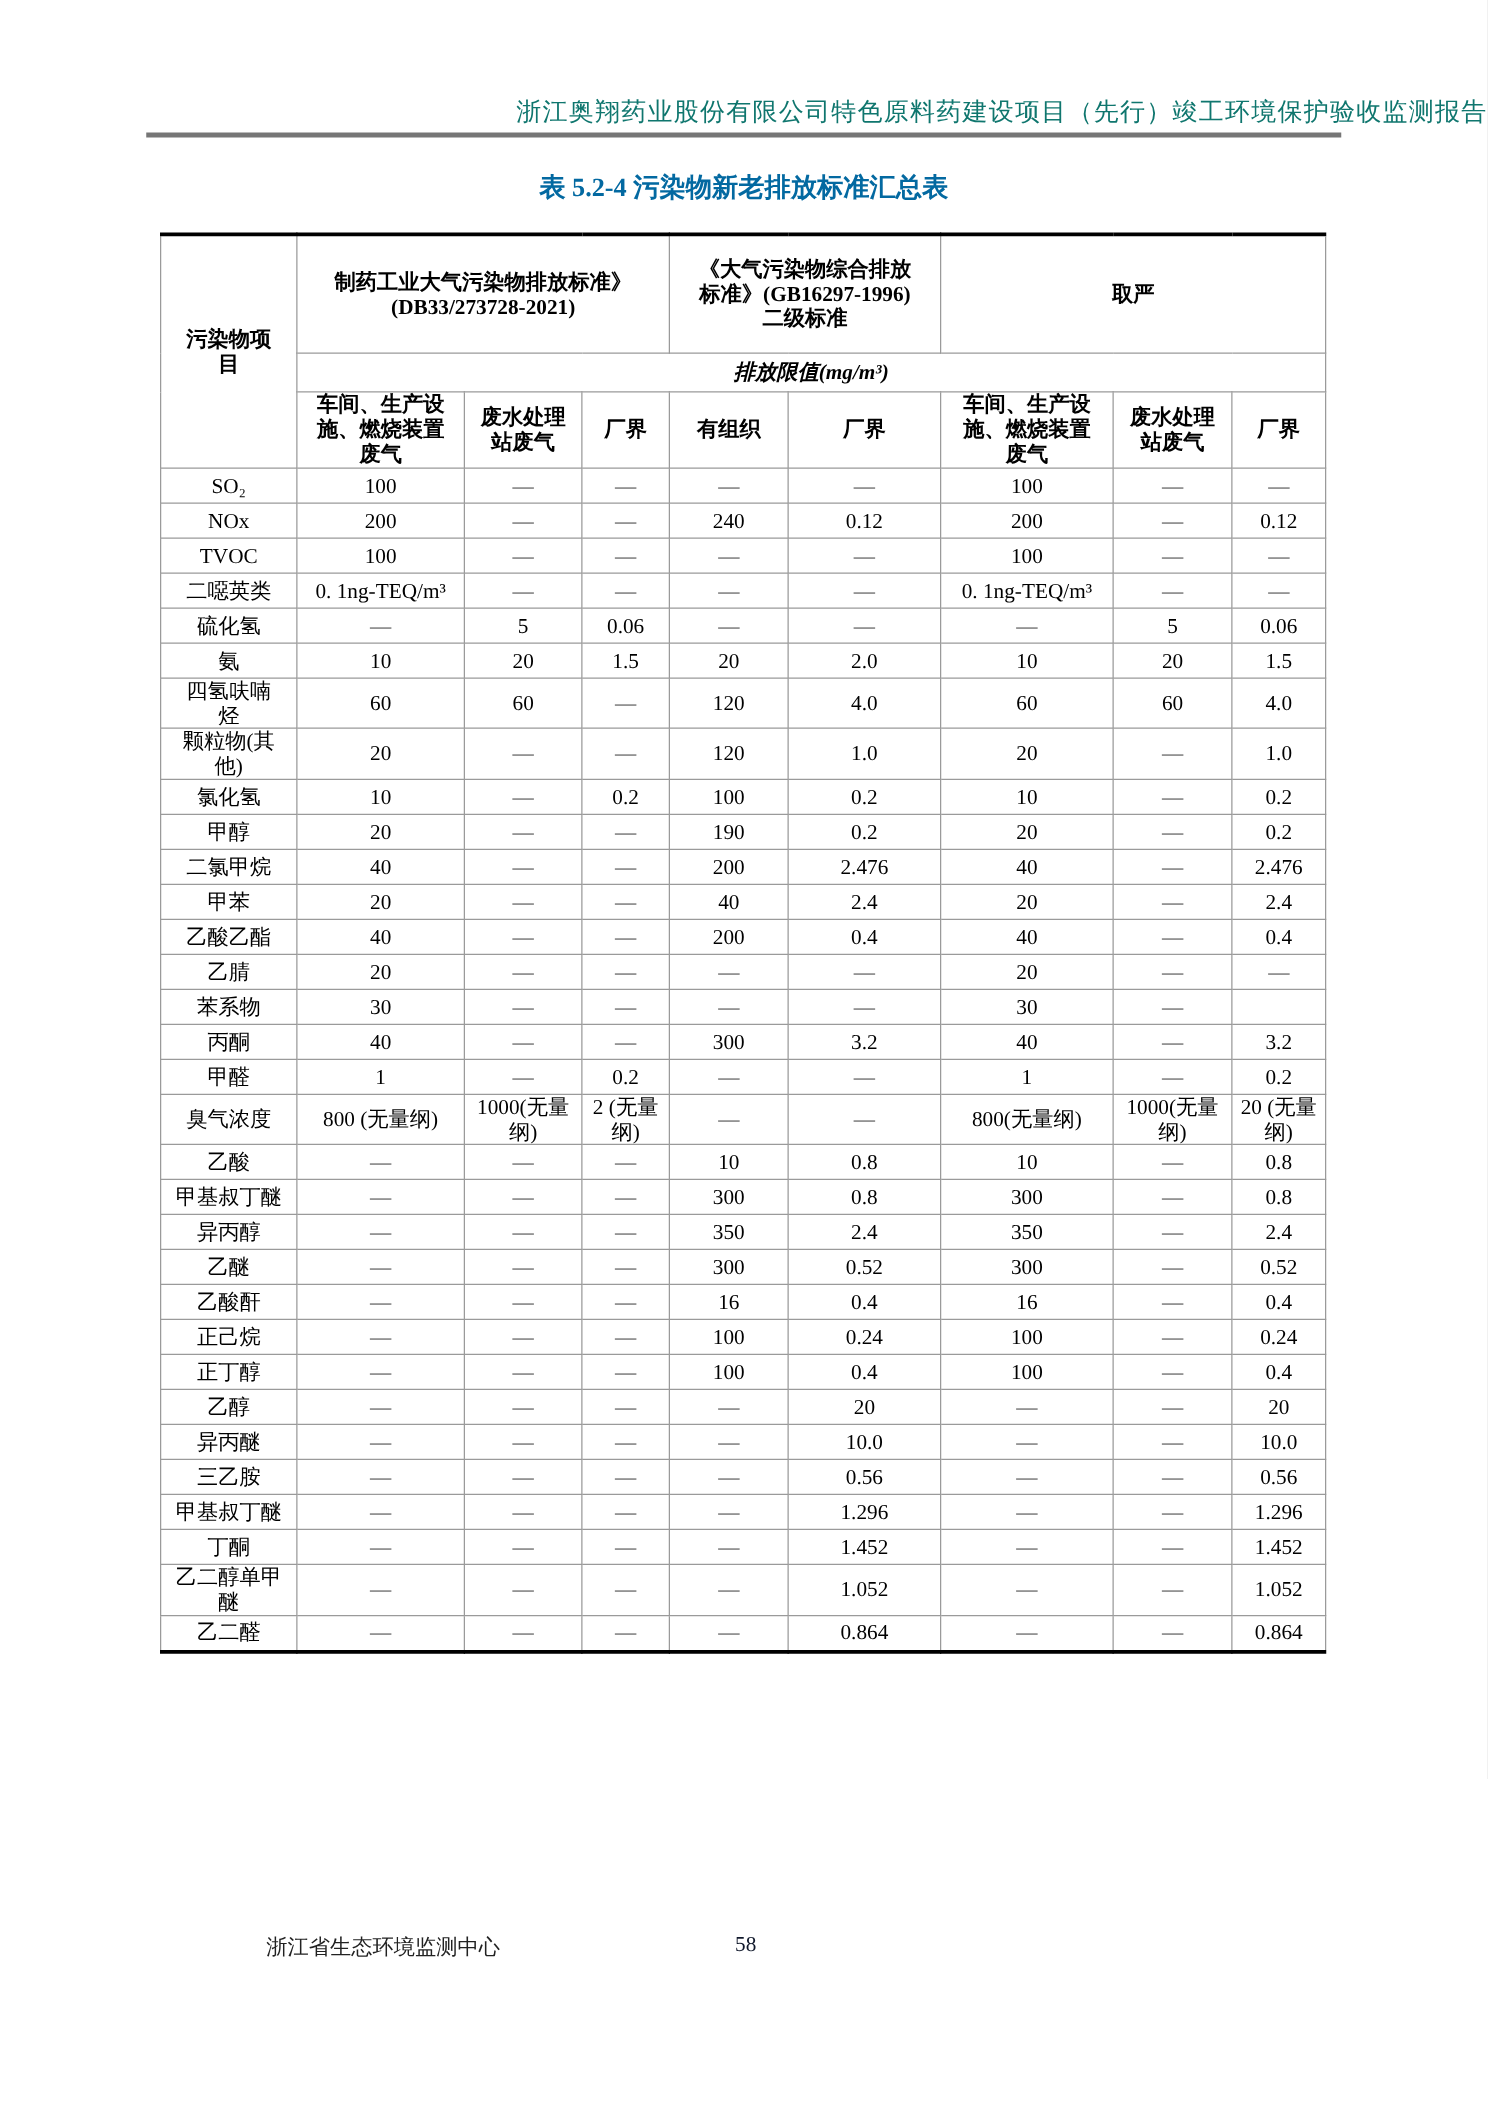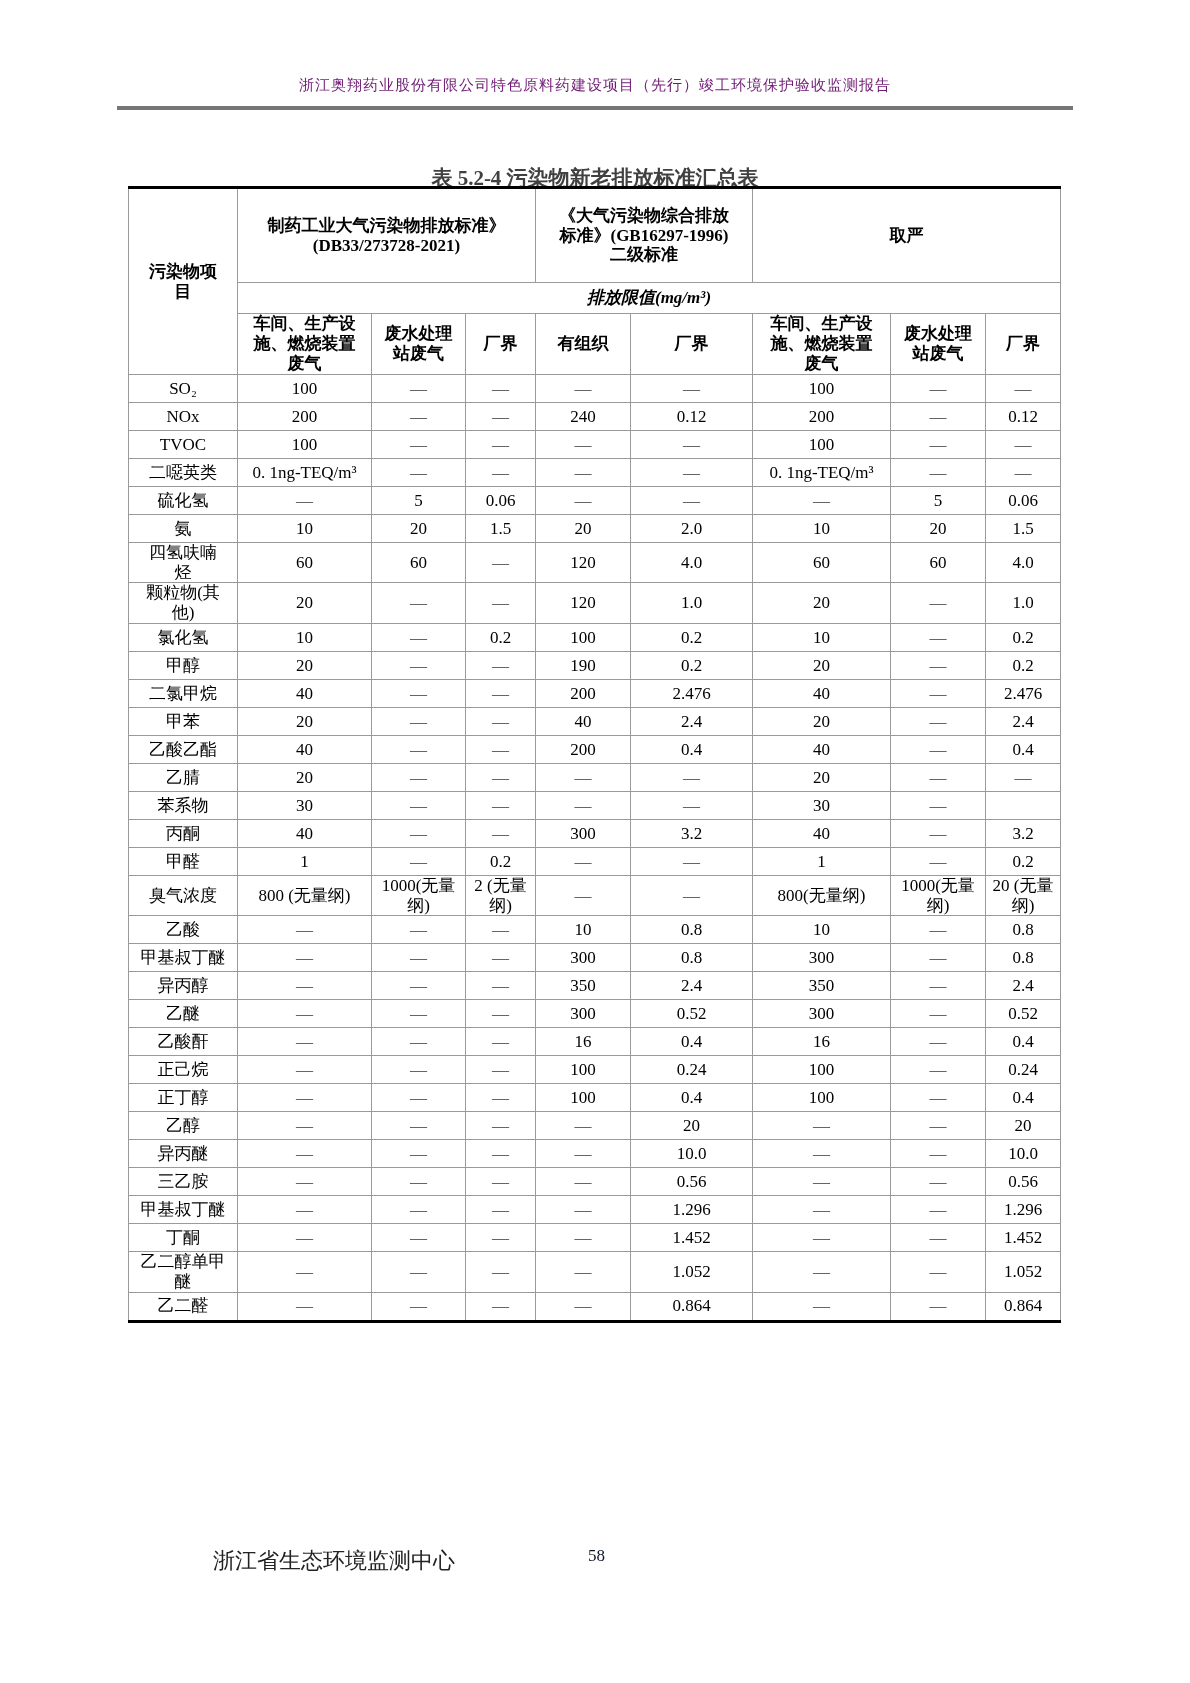--- a/index.html
+++ b/index.html
@@ -7,29 +7,29 @@
     position:relative;
     width:1190px;height:1683px;
     background:#ffffff;
     margin:0 auto;
     font-family:"Liberation Serif","DejaVu Serif",serif;
     color:#000;
     overflow:hidden;
   }
   .doc-header-text{
     position:absolute;top:76px;left:0;width:100%;
-    text-align:center;font-size:15px;letter-spacing:1px;color:#701a75;
+    text-align:right;font-size:20px;letter-spacing:1px;color:#0f766e;
   }
   .header-rule{
     position:absolute;top:106px;left:117px;width:956px;height:0;
     border-bottom:4px solid #767676;
   }
   .table-title{
     position:absolute;top:136px;left:0;width:100%;
-    text-align:center;font-weight:bold;font-size:21px;color:#404040;margin-top:28px;
+    text-align:center;font-weight:bold;font-size:21px;color:#0369a1;
   }
   table.std-table{
     position:absolute;top:186px;left:128px;
     border-collapse:collapse;table-layout:fixed;
     width:932px;
     border-top:3px solid #000;
     border-bottom:3px solid #000;
     font-size:17px;
   }
   table.std-table th, table.std-table td{
@@ -41,21 +41,21 @@
     overflow:hidden;
   }
   table.std-table thead th{font-weight:bold;}
   tr.group-header-row th{height:93px;}
   tr.limit-header-row th{height:30px;font-style:italic;}
   tr.sub-header-row th{height:60px;}
   tbody td{height:27px;}
   td.dash{color:#4a4a4a;}
   .footer-org{
     position:absolute;top:1546px;left:213px;
-    font-size:22px;color:#222;
+    font-size:17px;color:#222;
   }
   .page-number{
     position:absolute;top:1546px;left:588px;
     font-size:17px;color:#0f172a;
   }
 </style>
 </head>
 <body>
 
 <div class="page">

